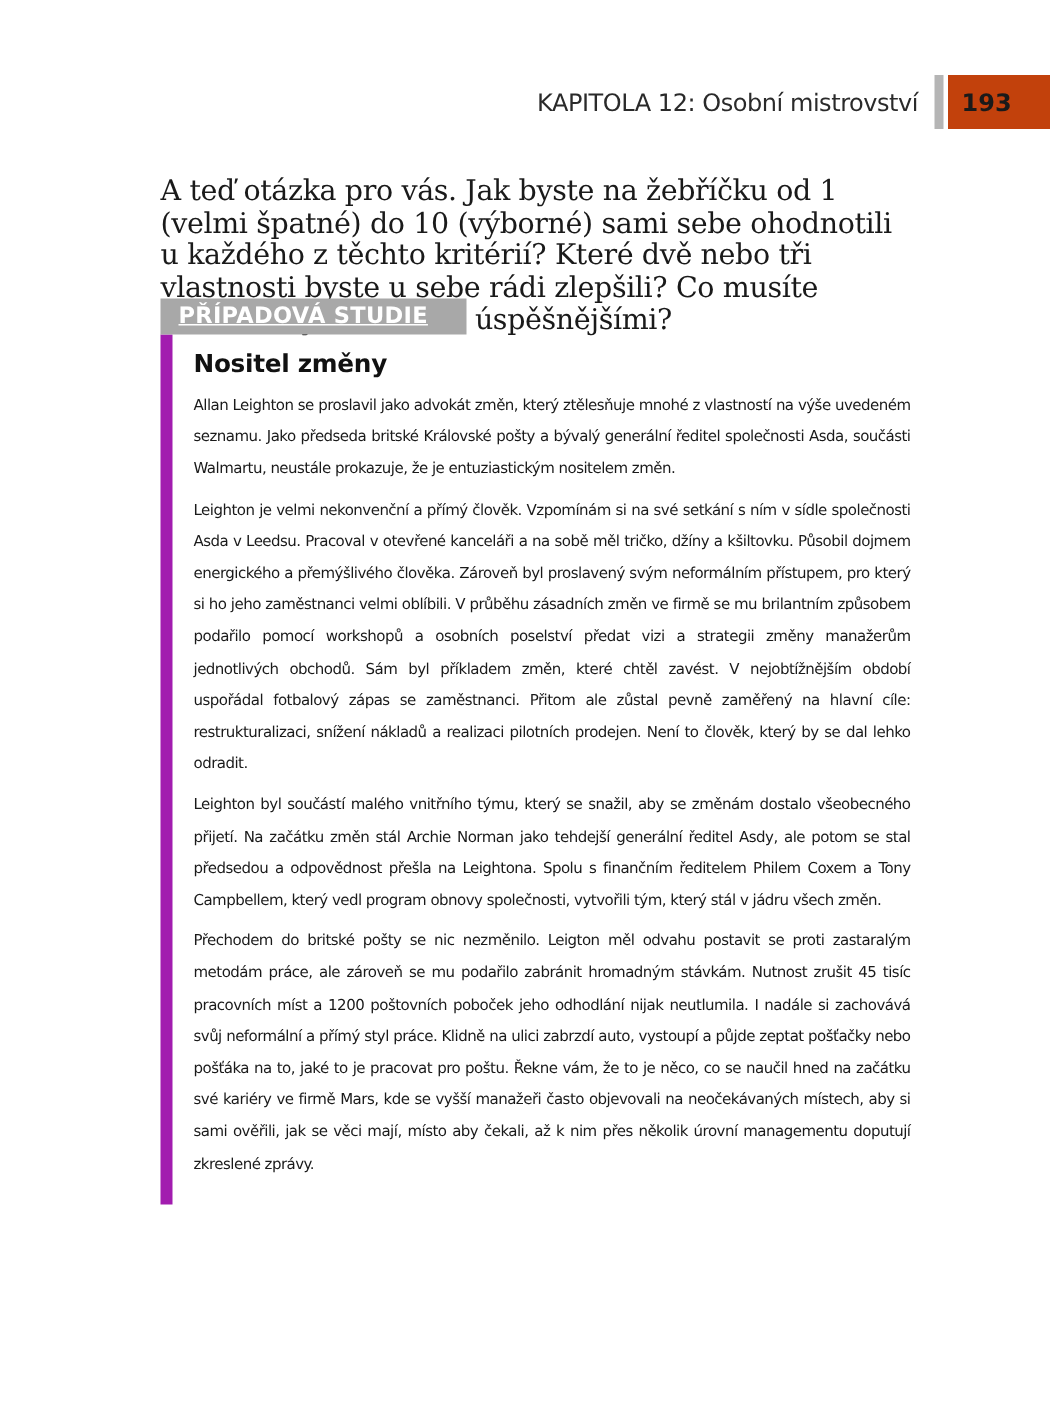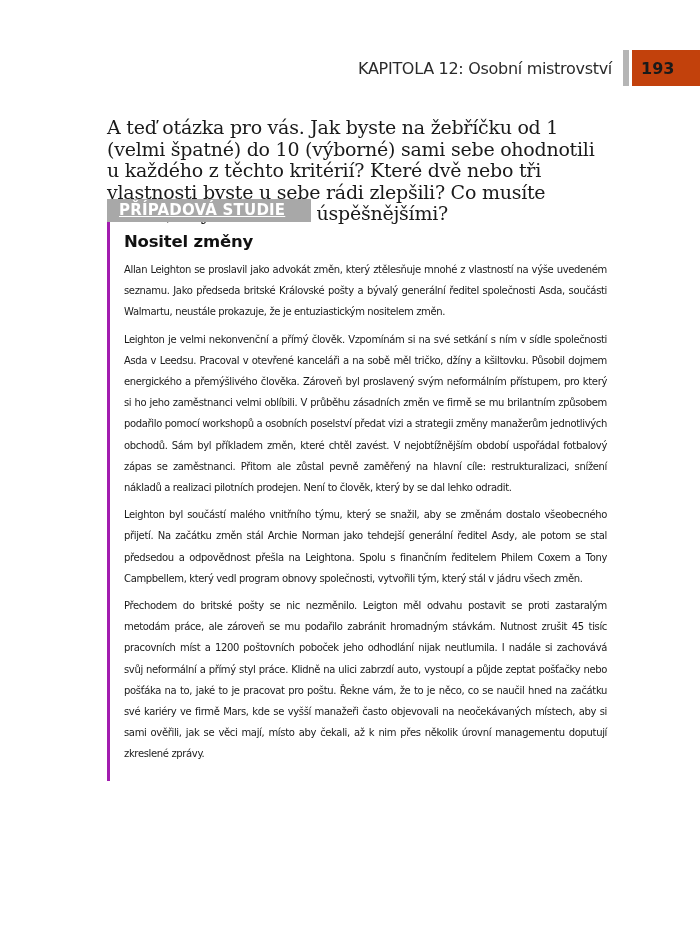--- a/index.html
+++ b/index.html
@@ -77,21 +77,21 @@
     }
     .case-label {
       font-family: "DejaVu Sans", sans-serif;
       font-weight: bold;
       font-size: 15px;
       color: #ffffff;
       letter-spacing: 0.2px;
       text-decoration: underline;
     }
     .case-body {
-      border-left: 3px solid #a21caf;
+      border-left: 8px solid #a21caf;
       padding-left: 14px;
       padding-bottom: 10px;
       margin-top: 0;
     }
     .case-title {
       font-family: "DejaVu Sans", sans-serif;
       font-weight: bold;
       font-size: 16.5px;
       color: #111111;
       margin: 0;

